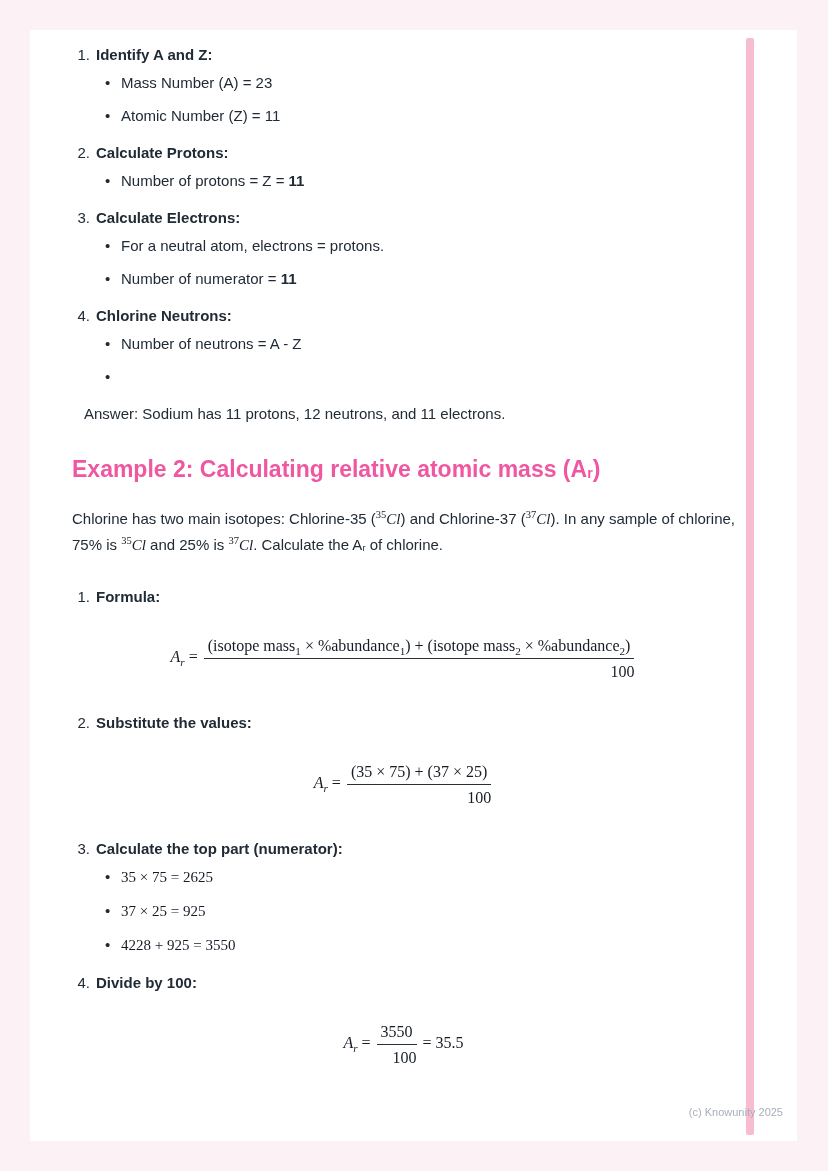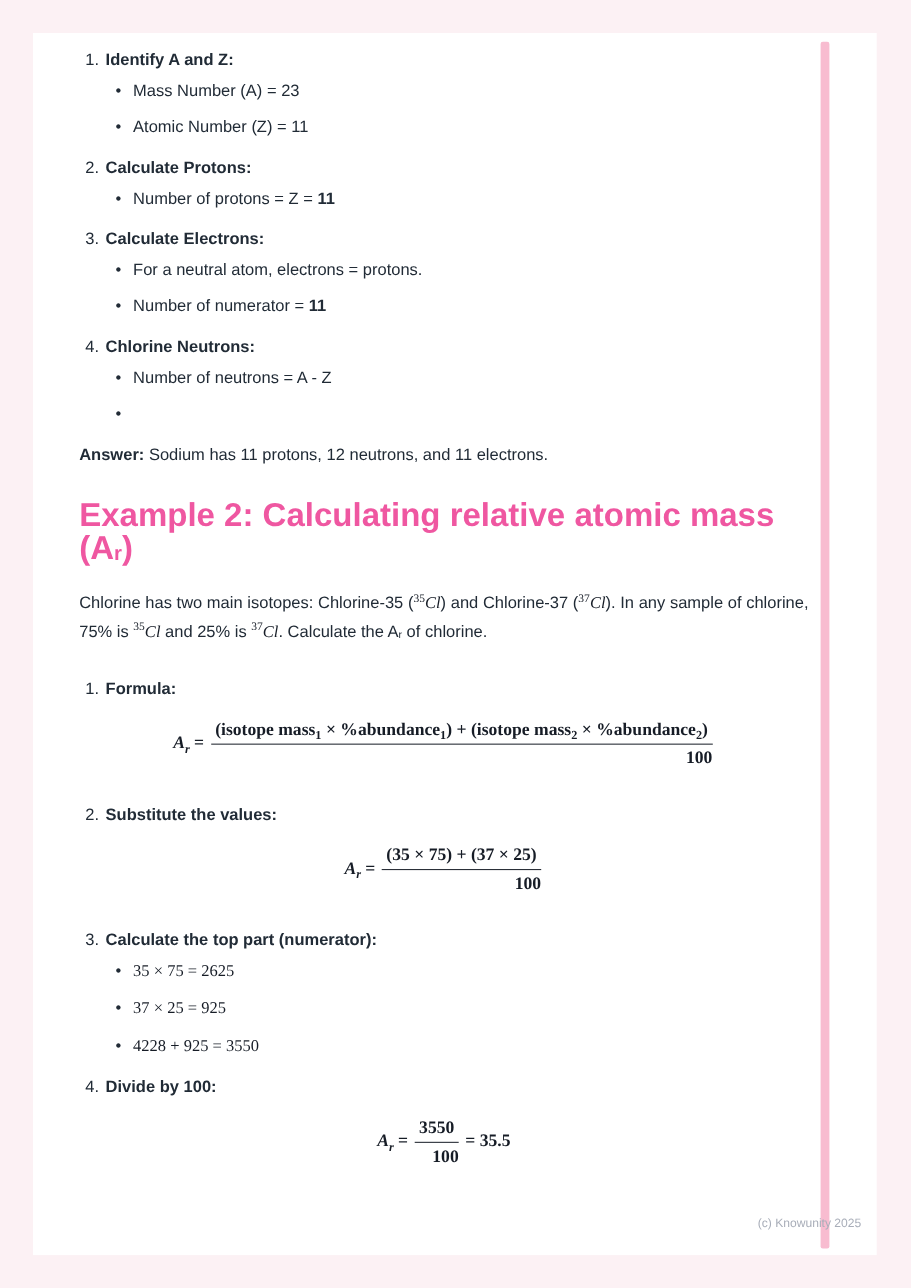--- a/index.html
+++ b/index.html
@@ -40,49 +40,48 @@
   .step { margin-bottom:16px; }
   .step-row { display:flex; }
   .step-num { flex:0 0 18px; text-align:right; margin-right:6px; }
   .step-title { font-weight:bold; }
   .step-body .bullet { display:flex; margin-left:33px; margin-top:12px; }
   .step-body .bullet:first-child { margin-top:7px; }
   .dot { flex:0 0 16px; }
   .btext b { font-weight:bold; }
   
   .answer { margin-top:16px; }
-  .answer b { font-weight:bold; }
+  .answer b { font-weight:normal;margin-left:12px; }
   
   h2.example-heading {
     margin-top:30px;
-    font-size:30px;
+    font-size:23px;
     line-height:30px;
     font-weight:bold;
     color:#ef57a1;
   }
   .hsub { font-size:62%; line-height:1; position:relative; top:1px; }
   
   .intro {
     margin-top:22px;
     line-height:26px;
     text-align:justify;
   }
   .part2 { margin-top:28px; }
   
   .m { font-family:"Liberation Serif","DejaVu Serif",serif; color:#161c26; }
   .mi { font-style:italic; }
   sup.m, sub.m { font-size:70%; line-height:0; }
   .formula-line {
     text-align:center;
-    margin:16px 0 30px;
+    margin:28px 0 30px;
     font-family:"Liberation Serif","DejaVu Serif",serif;
     font-size:16px;
     line-height:21px;
     color:#161c26;
-    font-weight:bold;
   }
   .frac { display:inline-block; vertical-align:middle; text-align:right; margin:0 2px; }
   .frac .fnum { display:block; padding:0 4px 2px; border-bottom:1px solid #2a2f38; }
   .frac .fden { display:block; padding-top:2px; }
   
   .footer {
     position:absolute;
     right:14px; bottom:22px;
     font-size:11px;
     line-height:13px;

